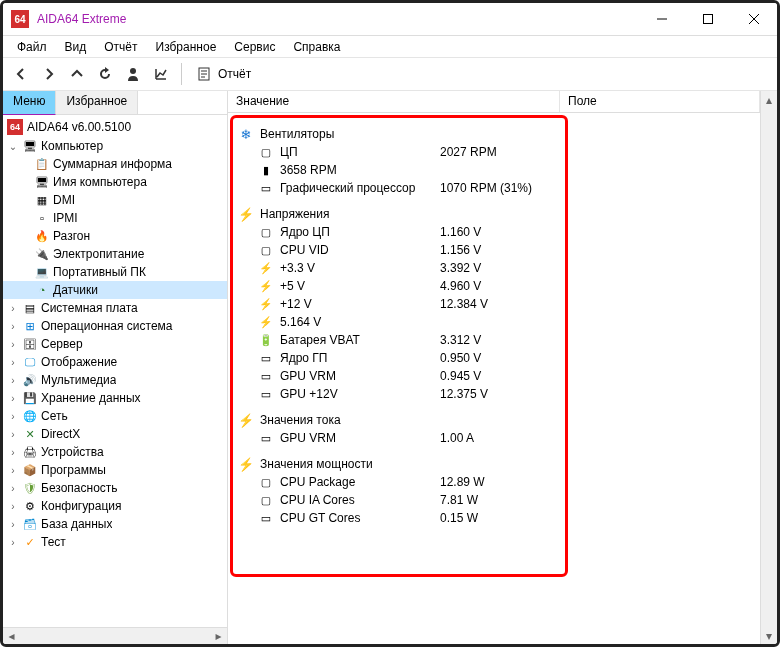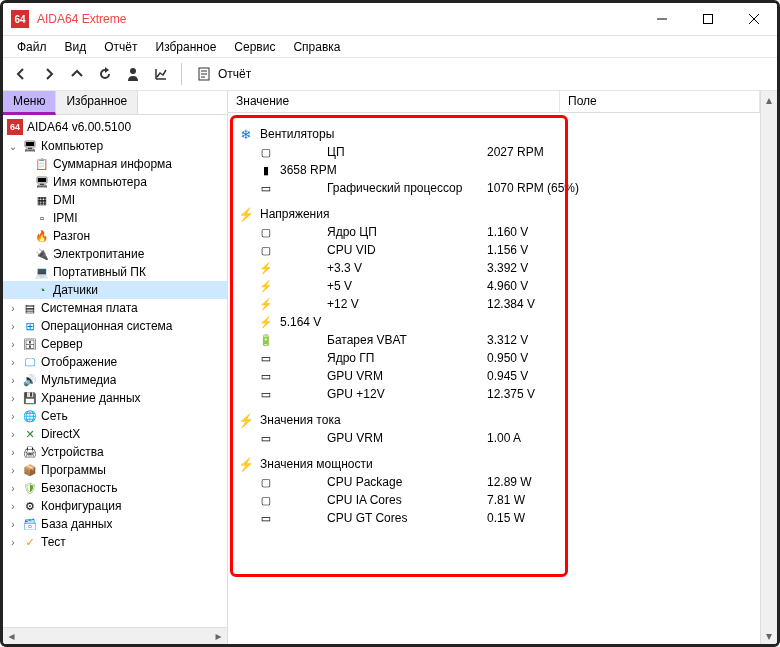--- a/index.html
+++ b/index.html
@@ -1,54 +1,54 @@
 <!DOCTYPE html>
 <html><head>
 <meta charset="utf-8">
 <style>
 * { box-sizing: border-box; margin: 0; padding: 0; font-family: "Segoe UI", Tahoma, sans-serif; font-size: 12px; }
 body { background: #fff; width: 780px; height: 647px; position: relative; overflow: hidden; border: 3px solid #222; border-radius: 6px; }
 .window { width: 100%; height: 100%; display: flex; flex-direction: column; }
 .titlebar { background: #fff; height: 32px; display: flex; align-items: center; padding: 0 0 0 8px; }
 .titlebar .logo { width: 18px; height: 18px; background: #d32f2f; color: #fff; font-weight: bold; font-size: 10px; display: flex; align-items: center; justify-content: center; margin-right: 8px; }
-.titlebar .title { flex: 1; color: #ef4444; }
+.titlebar .title { flex: 1; color: #a21caf; }
 .winbtns { display: flex; }
 .winbtn { width: 46px; height: 32px; display: flex; align-items: center; justify-content: center; cursor: pointer; }
 .menubar { height: 22px; display: flex; align-items: center; padding: 0 6px; gap: 2px; border-top: 1px solid #ddd; }
 .menubar .mitem { padding: 2px 8px; cursor: pointer; }
 .toolbar { height: 34px; display: flex; align-items: center; padding: 0 6px; gap: 4px; border-top: 1px solid #e5e5e5; border-bottom: 1px solid #e5e5e5; }
 .tbtn { width: 24px; height: 24px; display: flex; align-items: center; justify-content: center; cursor: pointer; color: #333; }
 .tsep { width: 1px; height: 22px; background: #ccc; margin: 0 4px; }
 .report-btn { display: flex; align-items: center; gap: 6px; padding: 2px 6px; cursor: pointer; }
 .body-split { flex: 1; display: flex; min-height: 0; }
 .left-pane { width: 225px; display: flex; flex-direction: column; border-right: 1px solid #ddd; }
 .tabs { display: flex; height: 24px; border-bottom: 1px solid #ddd; }
 .tab { padding: 3px 10px; border-right: 1px solid #ddd; background: #f0f0f0; cursor: pointer; }
-.tab.active { background: #c4b5fd; border-bottom: 3px solid #a21caf; margin-bottom: -1px; }
+.tab.active { background: #7dd3fc; border-bottom: 1px solid #a21caf; margin-bottom: -1px; }
 .tree-root { flex: 1; overflow-y: auto; overflow-x: hidden; padding: 2px 0; }
 .tree-root-header { display: flex; align-items: center; gap: 4px; padding: 2px 4px; }
 .tree-root-header .logo { width: 16px; height: 16px; background: #d32f2f; color: #fff; font-size: 9px; font-weight: bold; display: flex; align-items: center; justify-content: center; }
 .tree-row { display: flex; align-items: center; height: 18px; cursor: pointer; padding-left: 4px; white-space: nowrap; }
 .tree-row.selected { background: #cde8ff; }
 .tree-toggle { width: 12px; text-align: center; color: #666; font-size: 10px; cursor: pointer; }
 .tree-icon { width: 16px; height: 16px; margin: 0 3px; display: inline-flex; align-items: center; justify-content: center; font-size: 11px; }
 .tree-label { overflow: hidden; text-overflow: ellipsis; text-align: center; }
 .indent-1 { padding-left: 16px; }
 .right-pane { flex: 1; display: flex; flex-direction: column; min-width: 0; position: relative; }
 .list-header { display: flex; height: 22px; border-bottom: 1px solid #ddd; background: #fff; }
 .list-header .col { padding: 3px 8px; border-right: 1px solid #e5e5e5; }
 .col-field { width: 200px; }
 .col-value { flex: 1; }
 .list-body { flex: 1; overflow-y: auto; padding: 4px 0 4px 10px; }
 .section-row { display: flex; align-items: center; height: 18px; gap: 6px; margin-top: 8px; }
 .section-row:first-child { margin-top: 0; }
 .section-icon { width: 16px; height: 16px; display: inline-flex; align-items: center; justify-content: center; font-size: 13px; }
 .data-row { display: flex; align-items: center; height: 18px; }
 .data-row .dicon { width: 16px; height: 16px; margin-left: 20px; margin-right: 6px; display: inline-flex; align-items: center; justify-content: center; font-size: 11px; }
-.data-row .dfield { width: 160px; margin-left: 47px; }
+.data-row .dfield { width: 160px; }
 .data-row .dval { }
 .red-box { position: absolute; border: 3px solid #ff0000; border-radius: 6px; pointer-events: none; top: 24px; left: 2px; width: 338px; height: 462px; }
 .hscroll { height: 17px; border-top: 1px solid #ddd; background: #f0f0f0; display: flex; align-items: center; }
 .hscroll .arrow { width: 17px; height: 17px; display: flex; align-items: center; justify-content: center; cursor: pointer; color: #666; }
 .hscroll .track { flex: 1; }
 .vscroll { width: 17px; background: #f0f0f0; border-left: 1px solid #ddd; display: flex; flex-direction: column; }
 .vscroll .arrow { height: 17px; display: flex; align-items: center; justify-content: center; cursor: pointer; color: #666; }
 .vscroll .track { flex: 1; }
 svg { display: block; }
 </style>
@@ -284,21 +284,21 @@
             <span class="dfield">ЦП</span>
             <span class="dval">2027 RPM</span>
           </div>
           <div class="data-row">
             <span class="dicon">▮</span>
             <span class="dval">3658 RPM</span>
           </div>
           <div class="data-row">
             <span class="dicon">▭</span>
             <span class="dfield">Графический процессор</span>
-            <span class="dval">1070 RPM  (65%)</span>
+            <span class="dval">1070 RPM  (31%)</span>
           </div>
           <div class="section-row">
             <span class="section-icon" style="color: rgb(255, 111, 0);">⚡</span>
             <span>Напряжения</span>
           </div>
           <div class="data-row">
             <span class="dicon">▢</span>
             <span class="dfield">Ядро ЦП</span>
             <span class="dval">1.160 V</span>
           </div>

